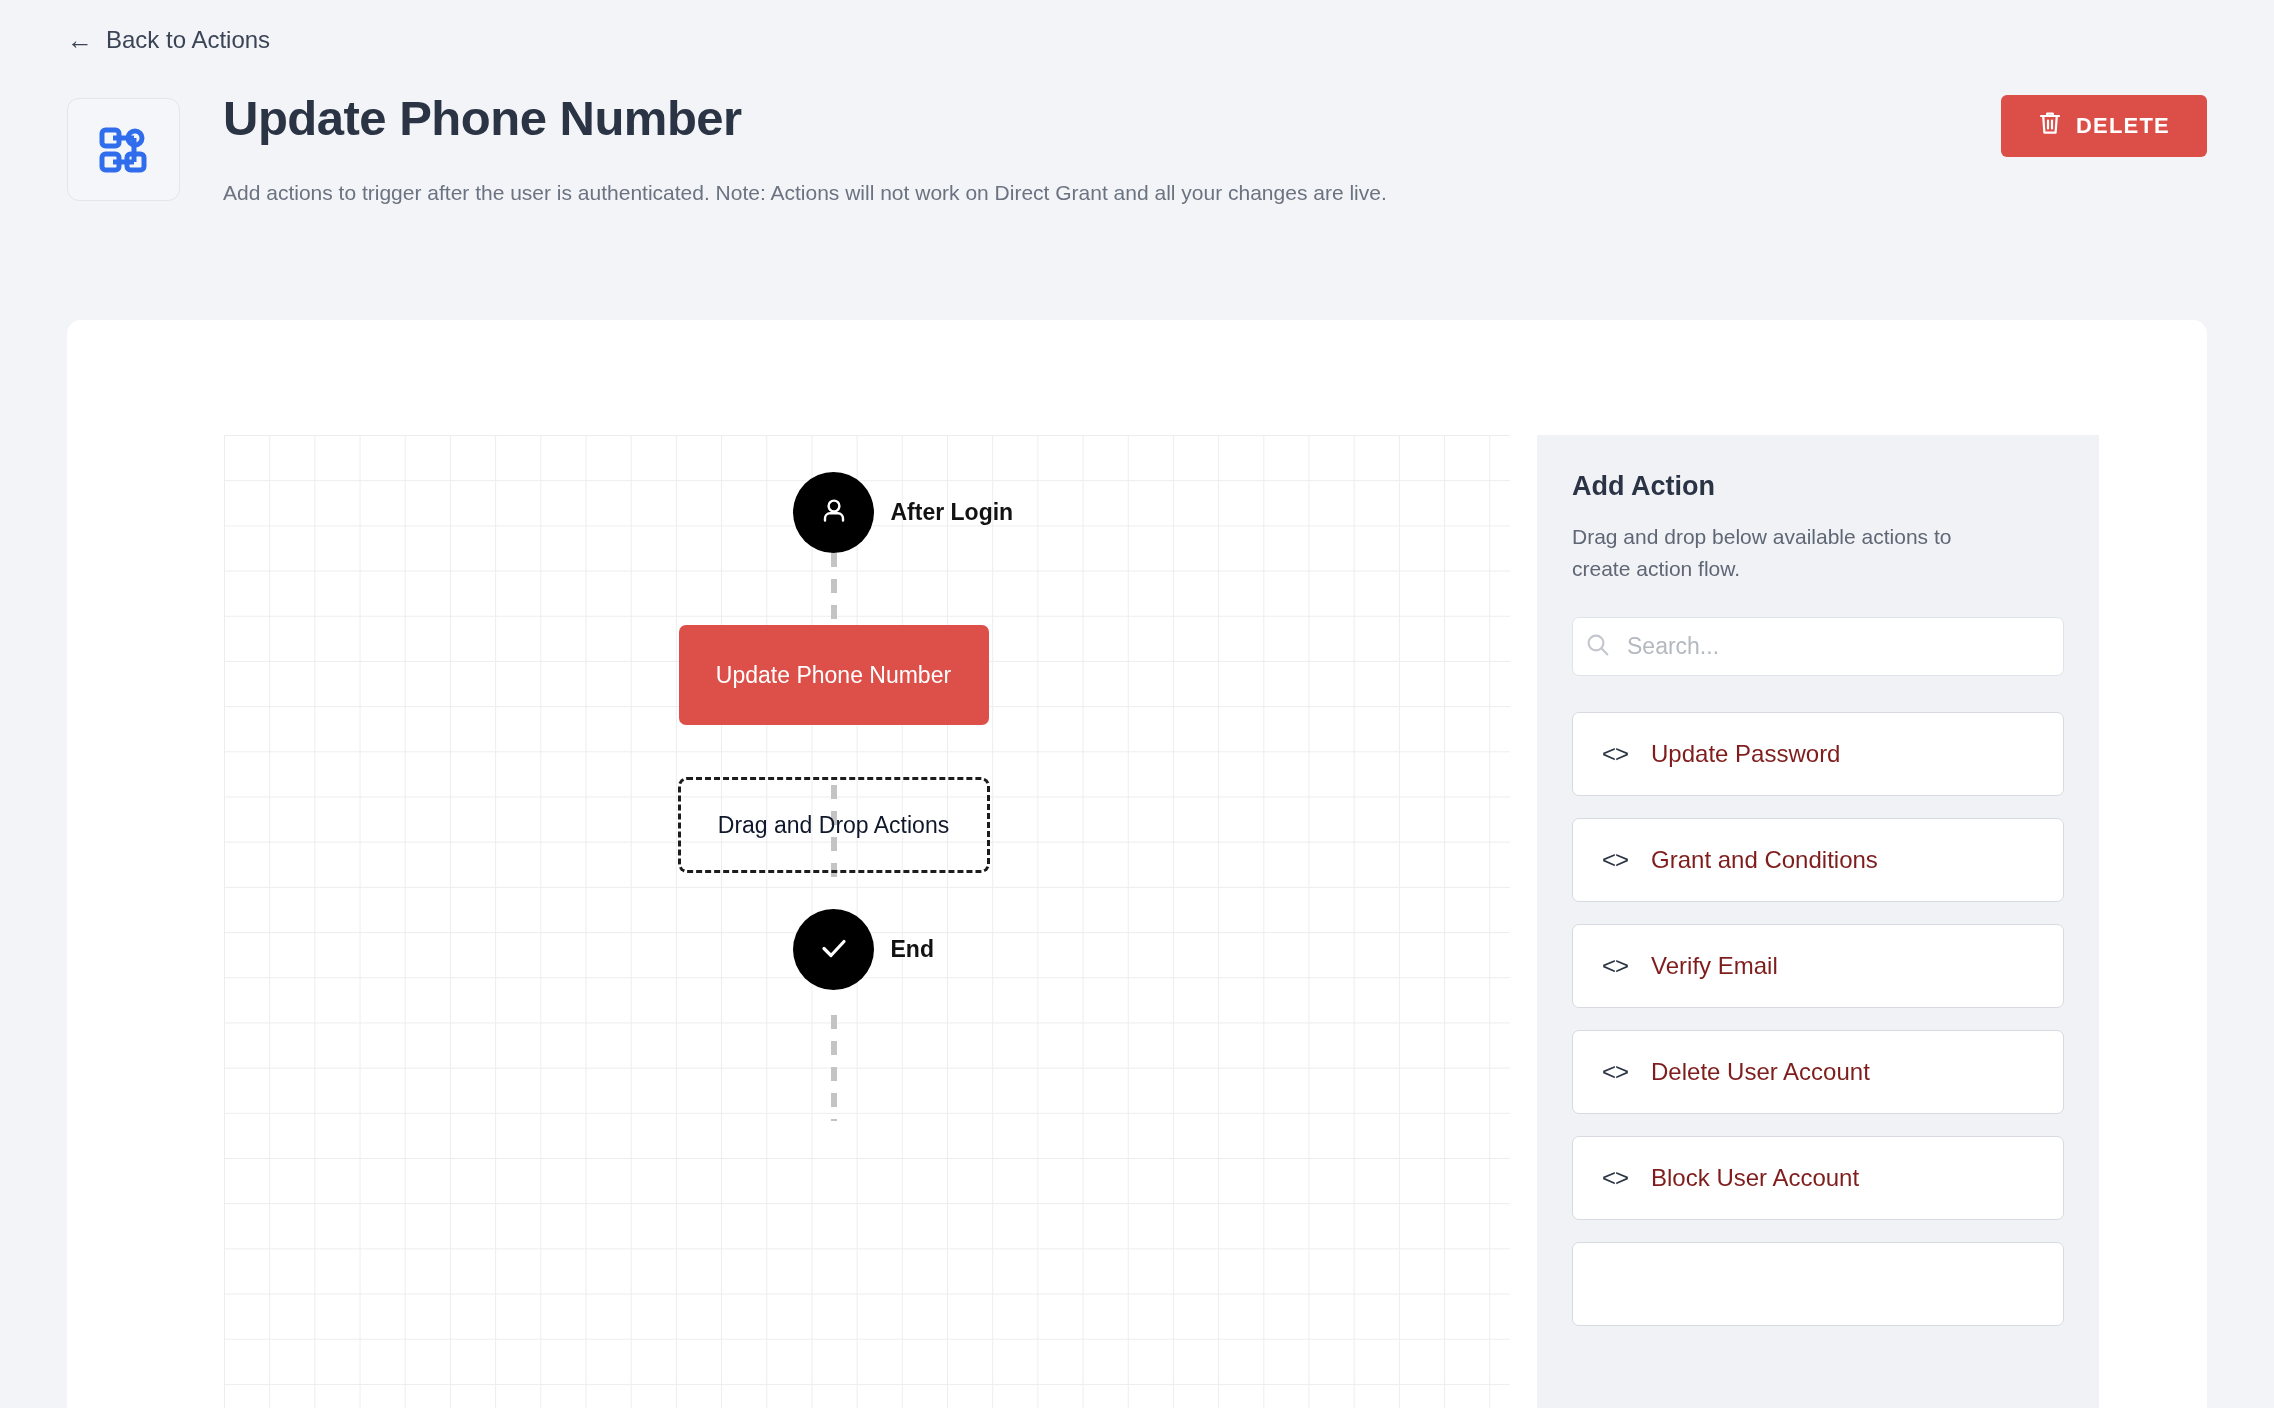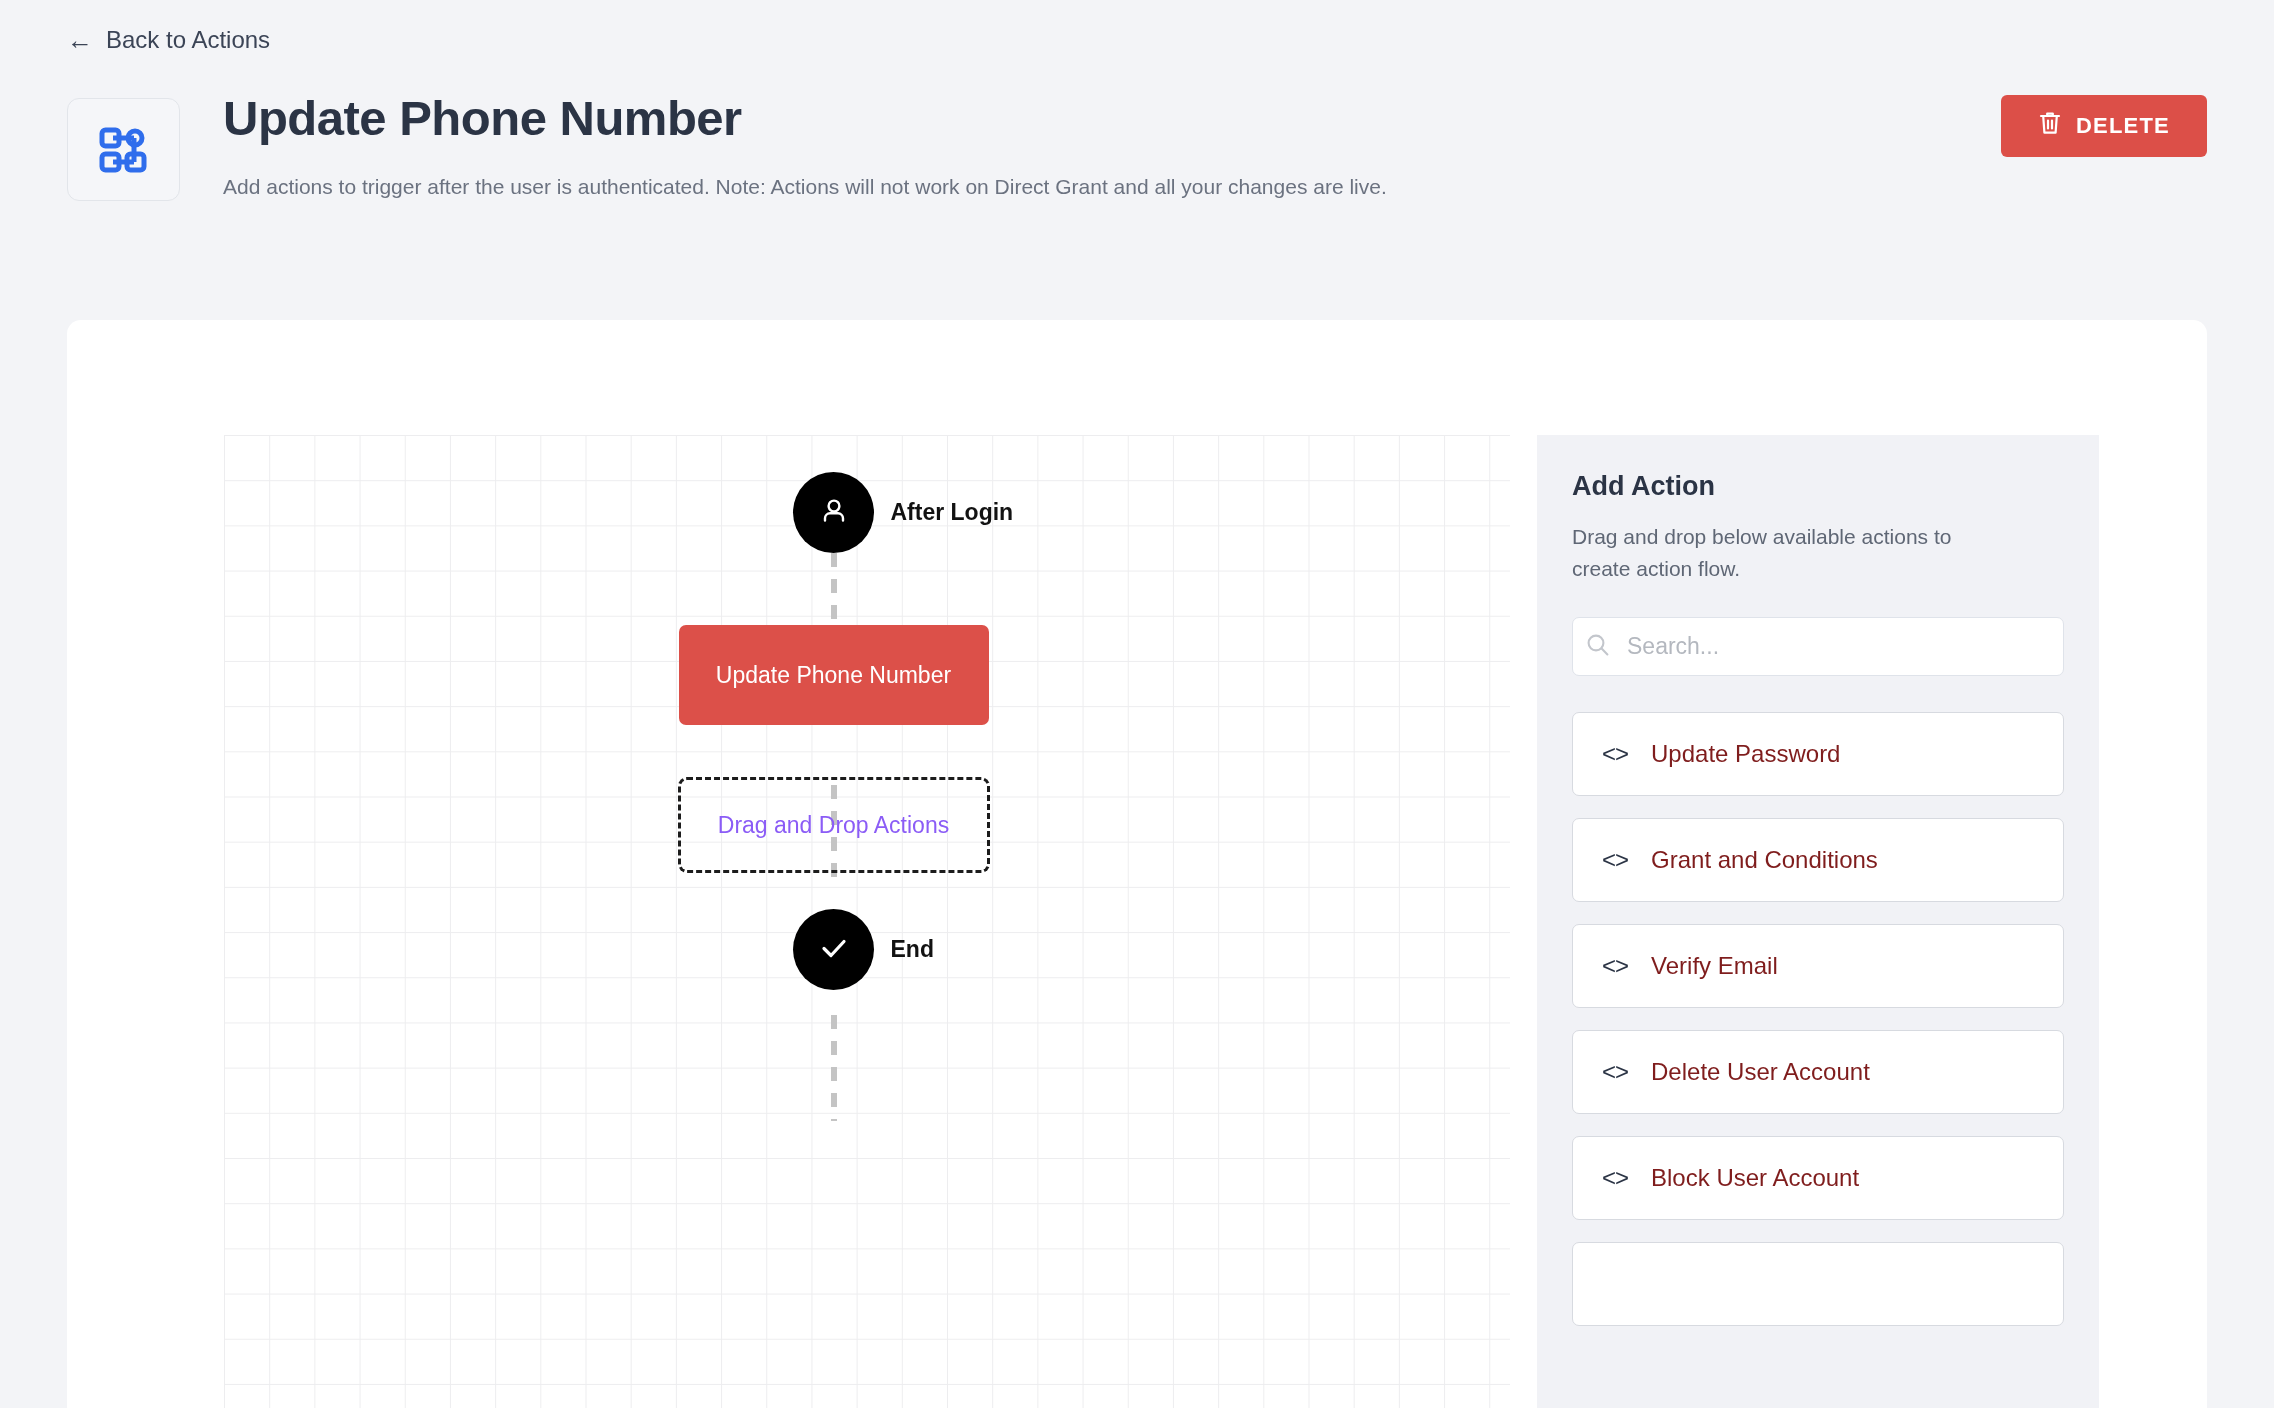--- a/index.html
+++ b/index.html
@@ -67,21 +67,21 @@
     font-size: 49px;
     font-weight: 700;
     letter-spacing: -0.5px;
     color: #2b3445;
     white-space: nowrap;
   }
 
   .page-subtitle {
     position: absolute;
     left: 156px;
-    top: 77px;
+    top: 83px;
     font-size: 21px;
     color: #6b7280;
     white-space: nowrap;
   }
 
   .delete-button {
     position: absolute;
     right: 0;
     top: -3px;
     width: 206px;
@@ -204,21 +204,21 @@
     left: 50%;
     transform: translateX(-50%);
     width: 312px;
     height: 96px;
     border: 3px dashed #1c1c1c;
     border-radius: 9px;
     background: transparent;
     display: flex;
     align-items: center;
     justify-content: center;
-    color: #8b5cf6;
+    color: #0f172a;
     font-size: 23px;
     cursor: pointer;
   }
 
   
   .side-panel {
     position: absolute;
     left: 1470px;
     top: 115px;
     width: 562px;

